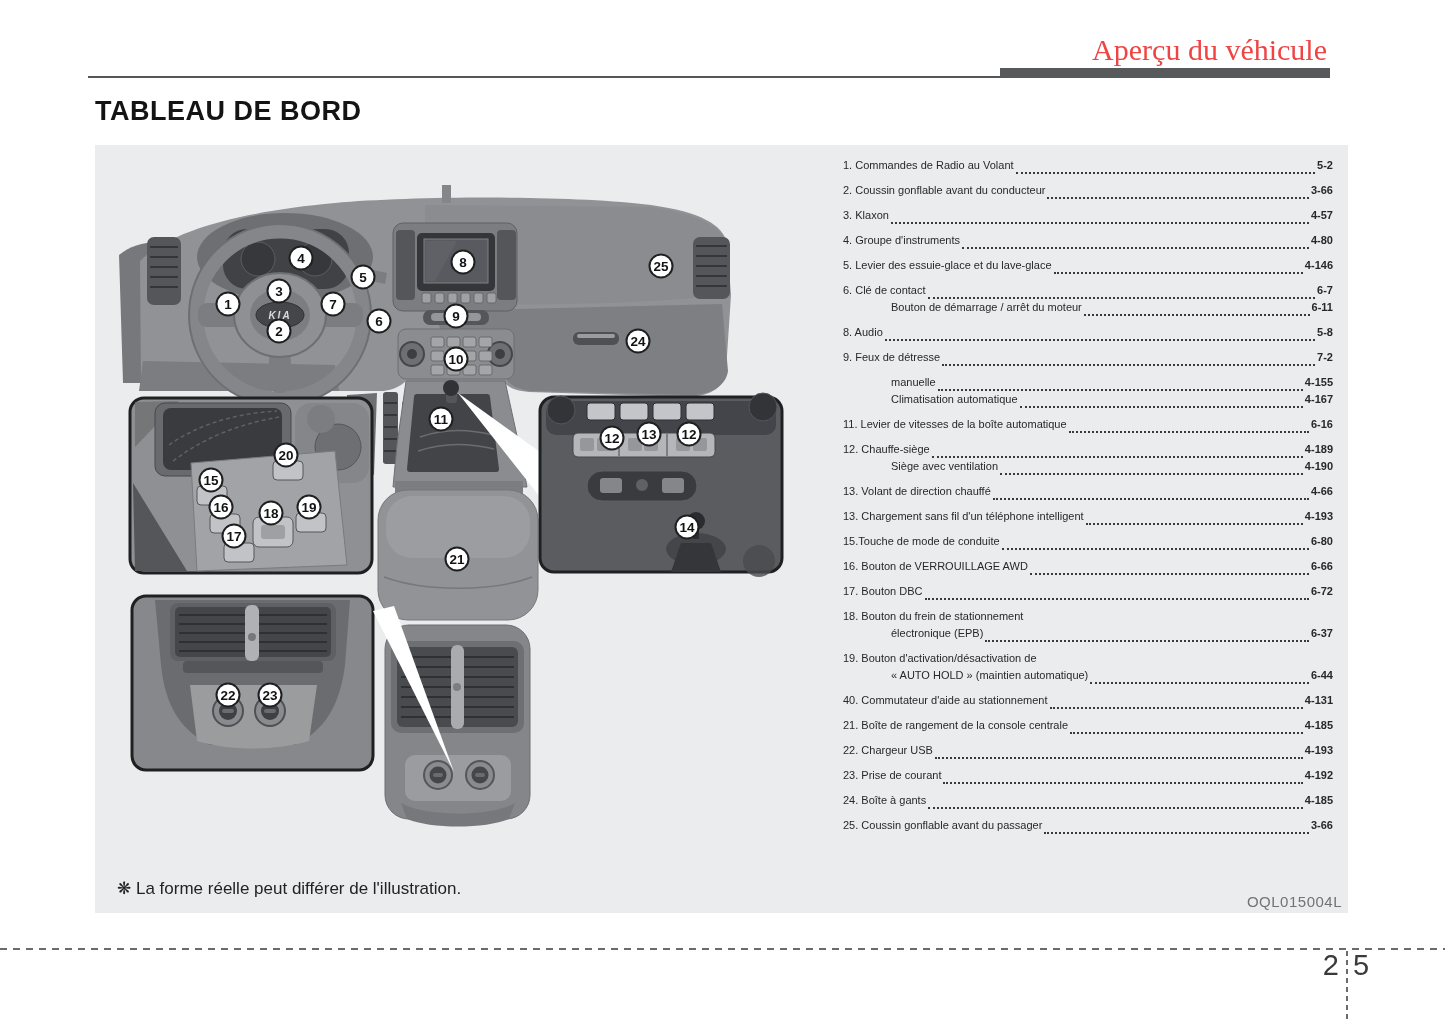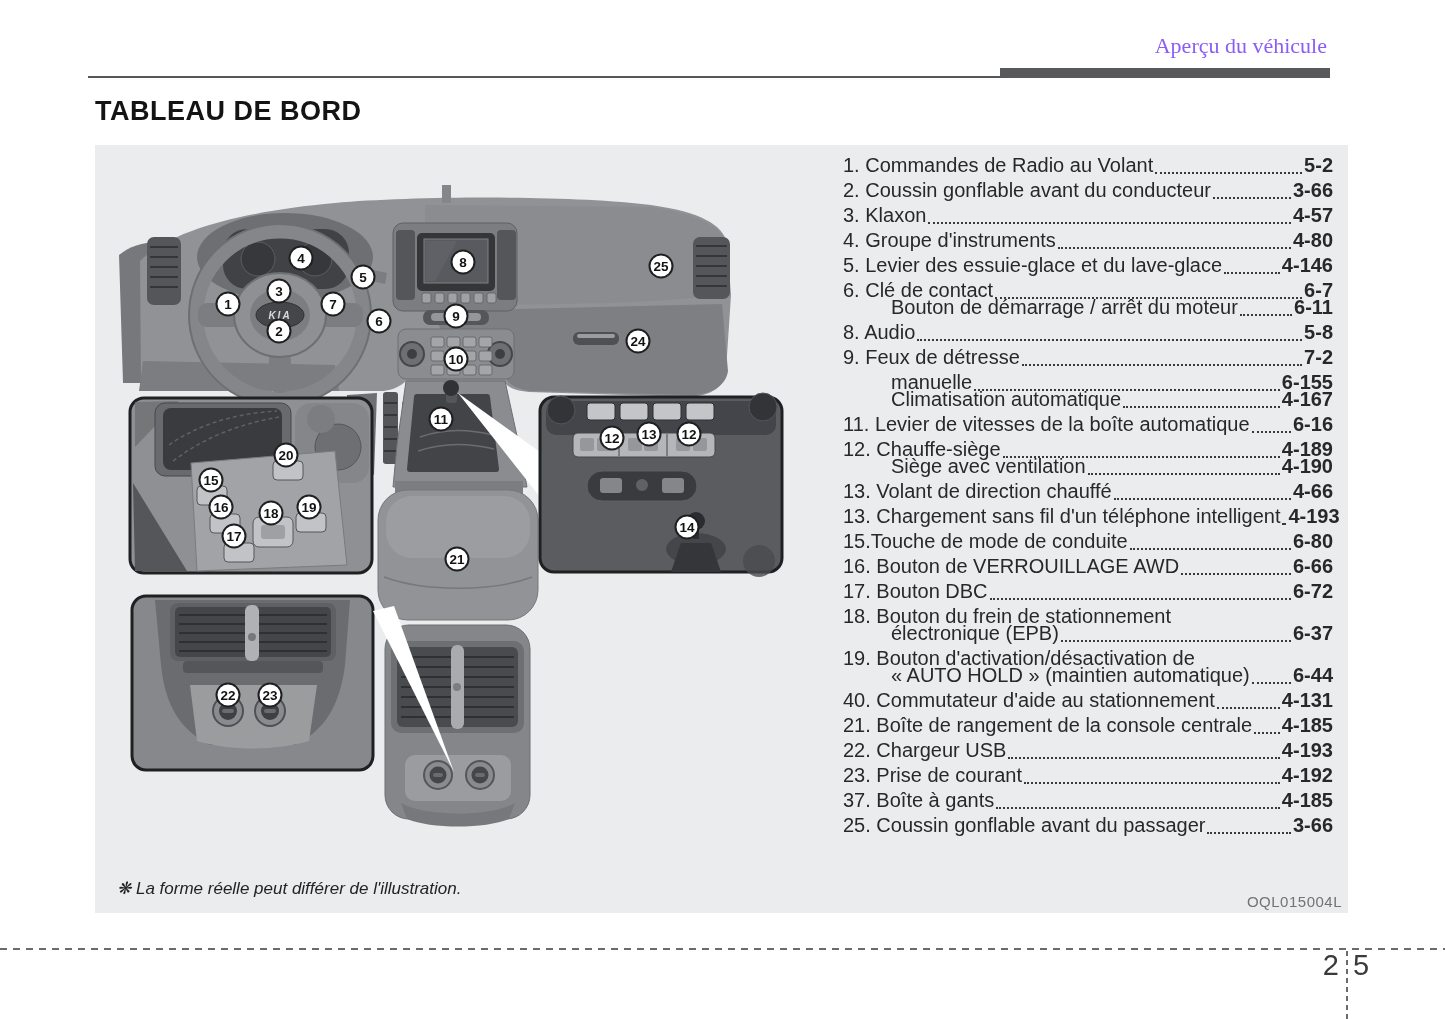--- a/index.html
+++ b/index.html
@@ -1,33 +1,33 @@
 <!DOCTYPE html>
 <html><head>
 <meta charset="utf-8">
 <style>
   html,body{margin:0;padding:0;background:#ffffff;}
   .page{position:relative;width:1445px;height:1019px;background:#ffffff;overflow:hidden;
         font-family:"Liberation Sans",sans-serif;}
   
   .section-title{position:absolute;top:33px;right:118px;font-family:"Liberation Serif",serif;
-        font-size:22px;color:#8b5cf6;white-space:nowrap;}
+        font-size:30px;color:#ef4444;white-space:nowrap;}
   .header-bar{position:absolute;left:1000px;top:68px;width:330px;height:10px;background:#58595b;}
   .header-rule{position:absolute;left:88px;top:76px;width:914px;height:2px;background:#55565a;}
   .page-title{position:absolute;left:95px;top:96px;font-size:27px;font-weight:bold;
         letter-spacing:.5px;color:#141415;text-align:center;}
   
   .figure-panel{position:absolute;left:95px;top:145px;width:1253px;height:768px;background:#ebeced;}
   .figure-svg{position:absolute;left:0;top:0;}
-  .figure-note{position:absolute;left:22px;top:733px;font-size:17px;color:#232325;font-style:italic;}
+  .figure-note{position:absolute;left:22px;top:733px;font-size:17px;color:#232325;}
   .figure-code{position:absolute;right:6px;bottom:3px;font-size:15px;color:#737373;letter-spacing:.5px;}
   
   .toc{position:absolute;left:748px;top:12px;width:490px;}
   .toc-entry{margin-bottom:8px;}
-  .toc-line{display:flex;align-items:flex-end;height:17px;line-height:17px;font-size:20px;
+  .toc-line{display:flex;align-items:flex-end;height:17px;line-height:17px;font-size:11px;
         color:#28282a;white-space:nowrap;}
   .toc-line.ind{margin-left:48px;}
   .toc-text{flex:0 0 auto;}
   .toc-lead{flex:1 1 auto;min-width:4px;border-bottom:2px dotted #39393b;height:12px;margin:0 2px;}
   .toc-page{flex:0 0 auto;font-weight:bold;}
   
   .dash-h{position:absolute;left:0;top:948px;width:1445px;height:2px;
         background:repeating-linear-gradient(90deg,#6b6b6b 0 7px,rgba(0,0,0,0) 7px 13px);}
   .dash-v{position:absolute;left:1346px;top:951px;width:2px;height:68px;
         background:repeating-linear-gradient(180deg,#6b6b6b 0 5px,rgba(0,0,0,0) 5px 9px);}
@@ -454,21 +454,21 @@
           <div class="toc-line">
             <span class="toc-text">9. Feux de détresse</span>
             <span class="toc-lead"></span>
             <span class="toc-page">7-2</span>
           </div>
         </div>
         <div class="toc-entry">
           <div class="toc-line ind">
             <span class="toc-text">manuelle</span>
             <span class="toc-lead"></span>
-            <span class="toc-page">6-155</span>
+            <span class="toc-page">4-155</span>
           </div>
           <div class="toc-line ind">
             <span class="toc-text">Climatisation automatique</span>
             <span class="toc-lead"></span>
             <span class="toc-page">4-167</span>
           </div>
         </div>
         <div class="toc-entry">
           <div class="toc-line">
             <span class="toc-text">11. Levier de vitesses de la boîte automatique</span>
@@ -566,21 +566,21 @@
         </div>
         <div class="toc-entry">
           <div class="toc-line">
             <span class="toc-text">23. Prise de courant</span>
             <span class="toc-lead"></span>
             <span class="toc-page">4-192</span>
           </div>
         </div>
         <div class="toc-entry">
           <div class="toc-line">
-            <span class="toc-text">37. Boîte à gants</span>
+            <span class="toc-text">24. Boîte à gants</span>
             <span class="toc-lead"></span>
             <span class="toc-page">4-185</span>
           </div>
         </div>
         <div class="toc-entry">
           <div class="toc-line">
             <span class="toc-text">25. Coussin gonflable avant du passager</span>
             <span class="toc-lead"></span>
             <span class="toc-page">3-66</span>
           </div>

